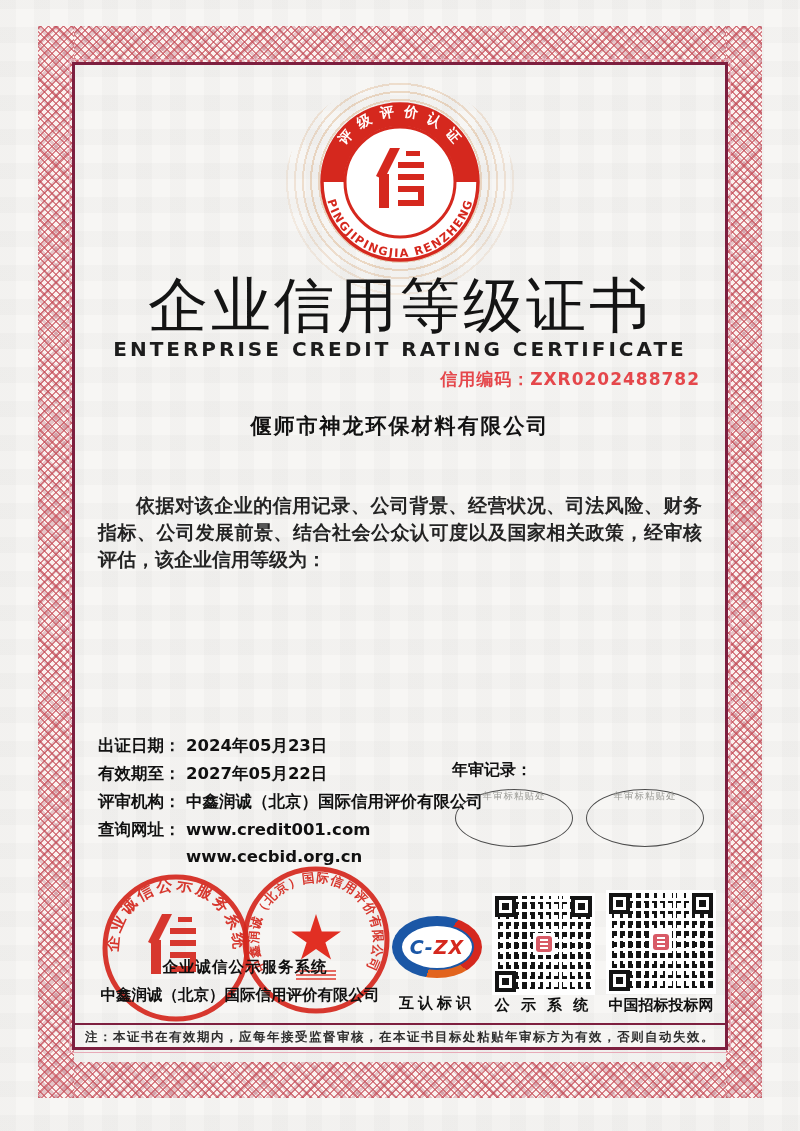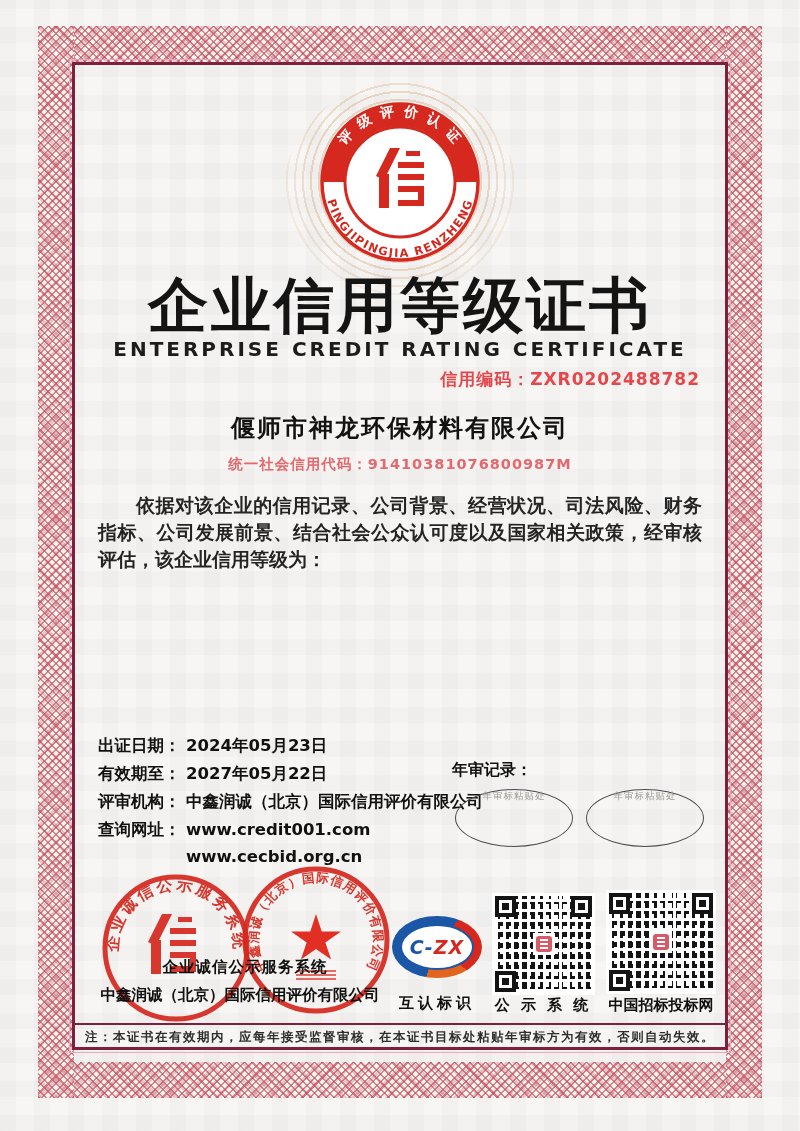--- a/index.html
+++ b/index.html
@@ -39,34 +39,34 @@
     background: repeating-radial-gradient(circle at 50% 46%, rgba(209,146,84,0.30) 0 2px, transparent 2px 8px);
     -webkit-mask: radial-gradient(circle at 50% 46%, #000 55%, transparent 78%);
             mask: radial-gradient(circle at 50% 46%, #000 55%, transparent 78%);
   }
   
   .top-seal { position:absolute; left:318px; top:100px; width:164px; height:164px; }
   
   .title {
     position:absolute; left:0; top:266px; width:800px; text-align:center;
     font-family:"DejaVu Serif","Liberation Serif",serif;
-    font-size:60px; font-weight:700; letter-spacing:3px; color:#141414;
+    font-size:60px; font-weight:400; letter-spacing:3px; color:#141414;
   }
   .subtitle {
     position:absolute; left:0; top:337px; width:800px; text-align:center;
     font-size:20px; font-weight:700; letter-spacing:3px; color:#1c1c1c;
   }
   .credit-code {
     position:absolute; right:100px; top:368px; text-align:right;
     font-size:17px; font-weight:700; color:#e5474b; letter-spacing:1px;
   }
   .company {
     position:absolute; left:0; top:412px; width:800px; text-align:center;
     font-family:"DejaVu Serif","Liberation Serif",serif;
-    font-size:24px; font-weight:900; letter-spacing:2px; color:#121212;
+    font-size:21px; font-weight:900; letter-spacing:2px; color:#121212;
   }
   .uscc {
     position:absolute; left:0; top:455px; width:800px; text-align:center;
     font-size:14.5px; font-weight:700; color:#e5686d; letter-spacing:1px;
   }
   .body-text {
     position:absolute; left:98px; top:492px; width:604px;
     font-family:"DejaVu Serif","Liberation Serif",serif;
     font-size:19px; font-weight:700; line-height:1.42; color:#242424;
     text-align:justify; text-indent:2em;
@@ -187,23 +187,20 @@
     </svg>
   </div>
 
   <div class="title">企业信用等级证书</div>
   <div class="subtitle">ENTERPRISE CREDIT RATING CERTIFICATE</div>
   <div class="credit-code">
     <span>信用编码：</span><span>ZXR0202488782</span>
   </div>
 
   <div class="company">偃师市神龙环保材料有限公司</div>
-  <div class="uscc">
-    <span>统一社会信用代码：</span><span>91410381076800987M</span>
-  </div>
 
   <div class="body-text">依据对该企业的信用记录、公司背景、经营状况、司法风险、财务指标、公司发展前景、结合社会公众认可度以及国家相关政策，经审核评估，该企业信用等级为：</div>
 
 
   <div class="fields">
     <div class="field-row">
       <span class="field-label">出证日期：</span><span>2024年05月23日</span>
     </div>
     <div class="field-row">
       <span class="field-label">有效期至：</span><span>2027年05月22日</span>

